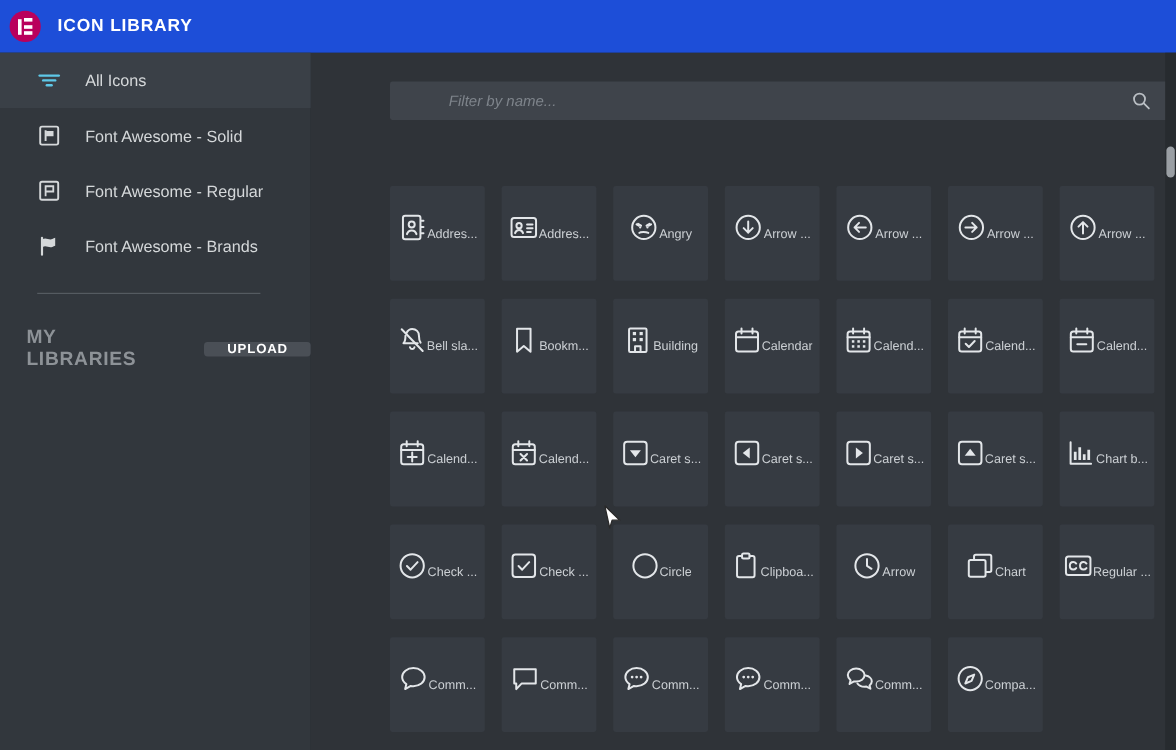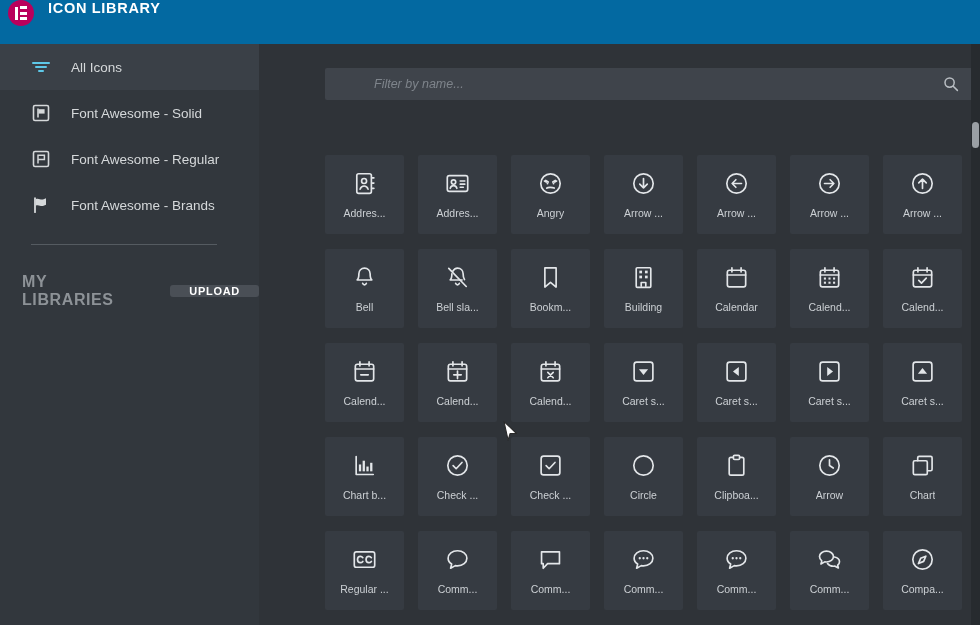--- a/index.html
+++ b/index.html
@@ -17,21 +17,21 @@
     background: #272c31; border-bottom: 1px solid #3a4046;
   }
   .top-sliver-tab {
     position: absolute; left: 89px; top: -6px; width: 40px; height: 11px;
     border: 2px solid #c8ccd0; border-radius: 2px; background: #2d3238;
   }
 
   
   .header {
     position: absolute; left: 0; top: 0; width: 980px; height: 44px;
-    background: #0369a1; display: flex; padding-left: 8px;
+    background: #1d4ed8; display: flex; align-items: center; padding-left: 8px;
   }
   .logo-circle {
     width: 26px; height: 26px; border-radius: 50%;
     background: #b9005c; display: flex; align-items: center; justify-content: center;
     flex: 0 0 auto;
   }
   .logo-mark { display: flex; gap: 2px; align-items: center; }
   .logo-bar-v { width: 3px; height: 13px; background: #fff; }
   .logo-bars { display: flex; flex-direction: column; gap: 2.5px; }
   .logo-bar-h { width: 7px; height: 3px; background: #fff; }
@@ -89,21 +89,21 @@
   }
 
   
   .grid {
     position: absolute; left: 66px; top: 111px; width: 647px; height: 470px;
     display: grid; grid-template-columns: repeat(7, 79px);
     gap: 15px 14px; align-content: start;
   }
   .tile {
     width: 79px; height: 79px; background: #363b42; border-radius: 2px;
-    display: flex; flex-direction: column; align-items: center;
+    display: flex; flex-direction: row; align-items: center;
     justify-content: center; cursor: pointer;
   }
   .tile-icon { width: 25px; height: 25px; margin-bottom: 11px; }
   .tile-icon svg { display: block; width: 25px; height: 25px; }
   .tile-label {
     color: #ccd0d4; font-size: 10.5px; max-width: 72px; text-align: center;
     white-space: nowrap; overflow: hidden;
   }
 
   
@@ -278,29 +278,20 @@
             <svg viewBox="0 0 24 24" fill="none" stroke="#e3e6e9" stroke-width="1.6" stroke-linecap="round" stroke-linejoin="round">
               <circle cx="12" cy="12" r="9.3"></circle>
               <path d="M12 16.8v-9M8.4 11.4L12 7.8l3.6 3.6"></path>
             </svg>
           </div>
           <div class="tile-label">Arrow ...</div>
         </div>
         <div class="tile">
           <div class="tile-icon">
             <svg viewBox="0 0 24 24" fill="none" stroke="#e3e6e9" stroke-width="1.6" stroke-linecap="round" stroke-linejoin="round">
-              <path d="M12 3c-3.2 0-5.4 2.4-5.4 5.4 0 4.6-1.6 6-1.6 6h14s-1.6-1.4-1.6-6C17.4 5.4 15.2 3 12 3z"></path>
-              <path d="M10.2 17.6c.3.9 1 1.5 1.8 1.5s1.5-.6 1.8-1.5"></path>
-            </svg>
-          </div>
-          <div class="tile-label">Bell</div>
-        </div>
-        <div class="tile">
-          <div class="tile-icon">
-            <svg viewBox="0 0 24 24" fill="none" stroke="#e3e6e9" stroke-width="1.6" stroke-linecap="round" stroke-linejoin="round">
               <path d="M7.4 6.2C8.4 4.2 10 3 12 3c3.2 0 5.4 2.4 5.4 5.4 0 3.2.8 4.9 1.3 5.6M16.4 14.4H5s1.6-1.4 1.6-6"></path>
               <path d="M10.2 17.6c.3.9 1 1.5 1.8 1.5s1.5-.6 1.8-1.5"></path>
               <path d="M3.6 3.2l16.8 17.4"></path>
             </svg>
           </div>
           <div class="tile-label">Bell sla...</div>
         </div>
         <div class="tile">
           <div class="tile-icon">
             <svg viewBox="0 0 24 24" fill="none" stroke="#e3e6e9" stroke-width="1.6" stroke-linecap="round" stroke-linejoin="round">

